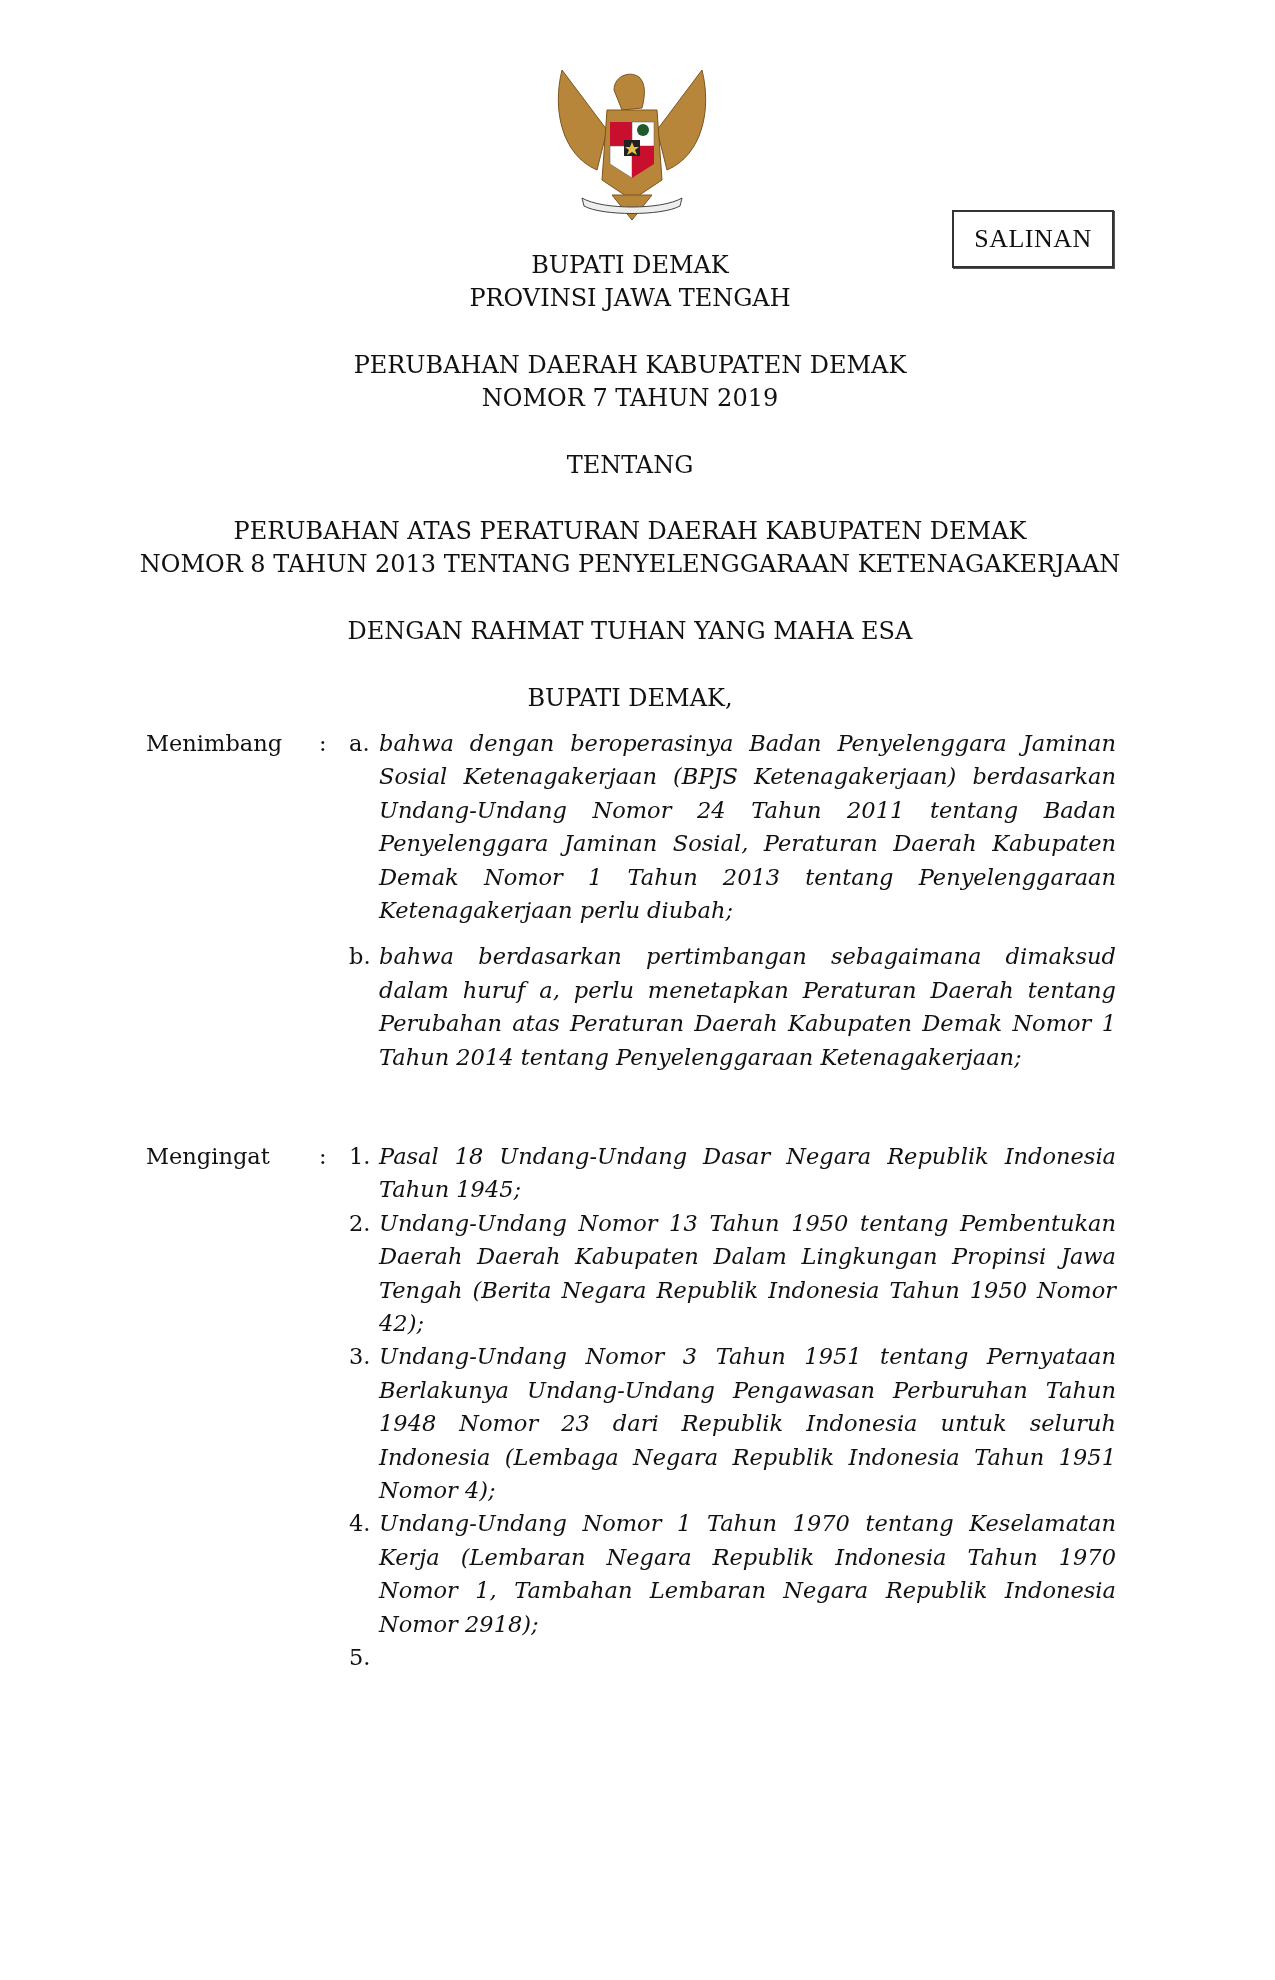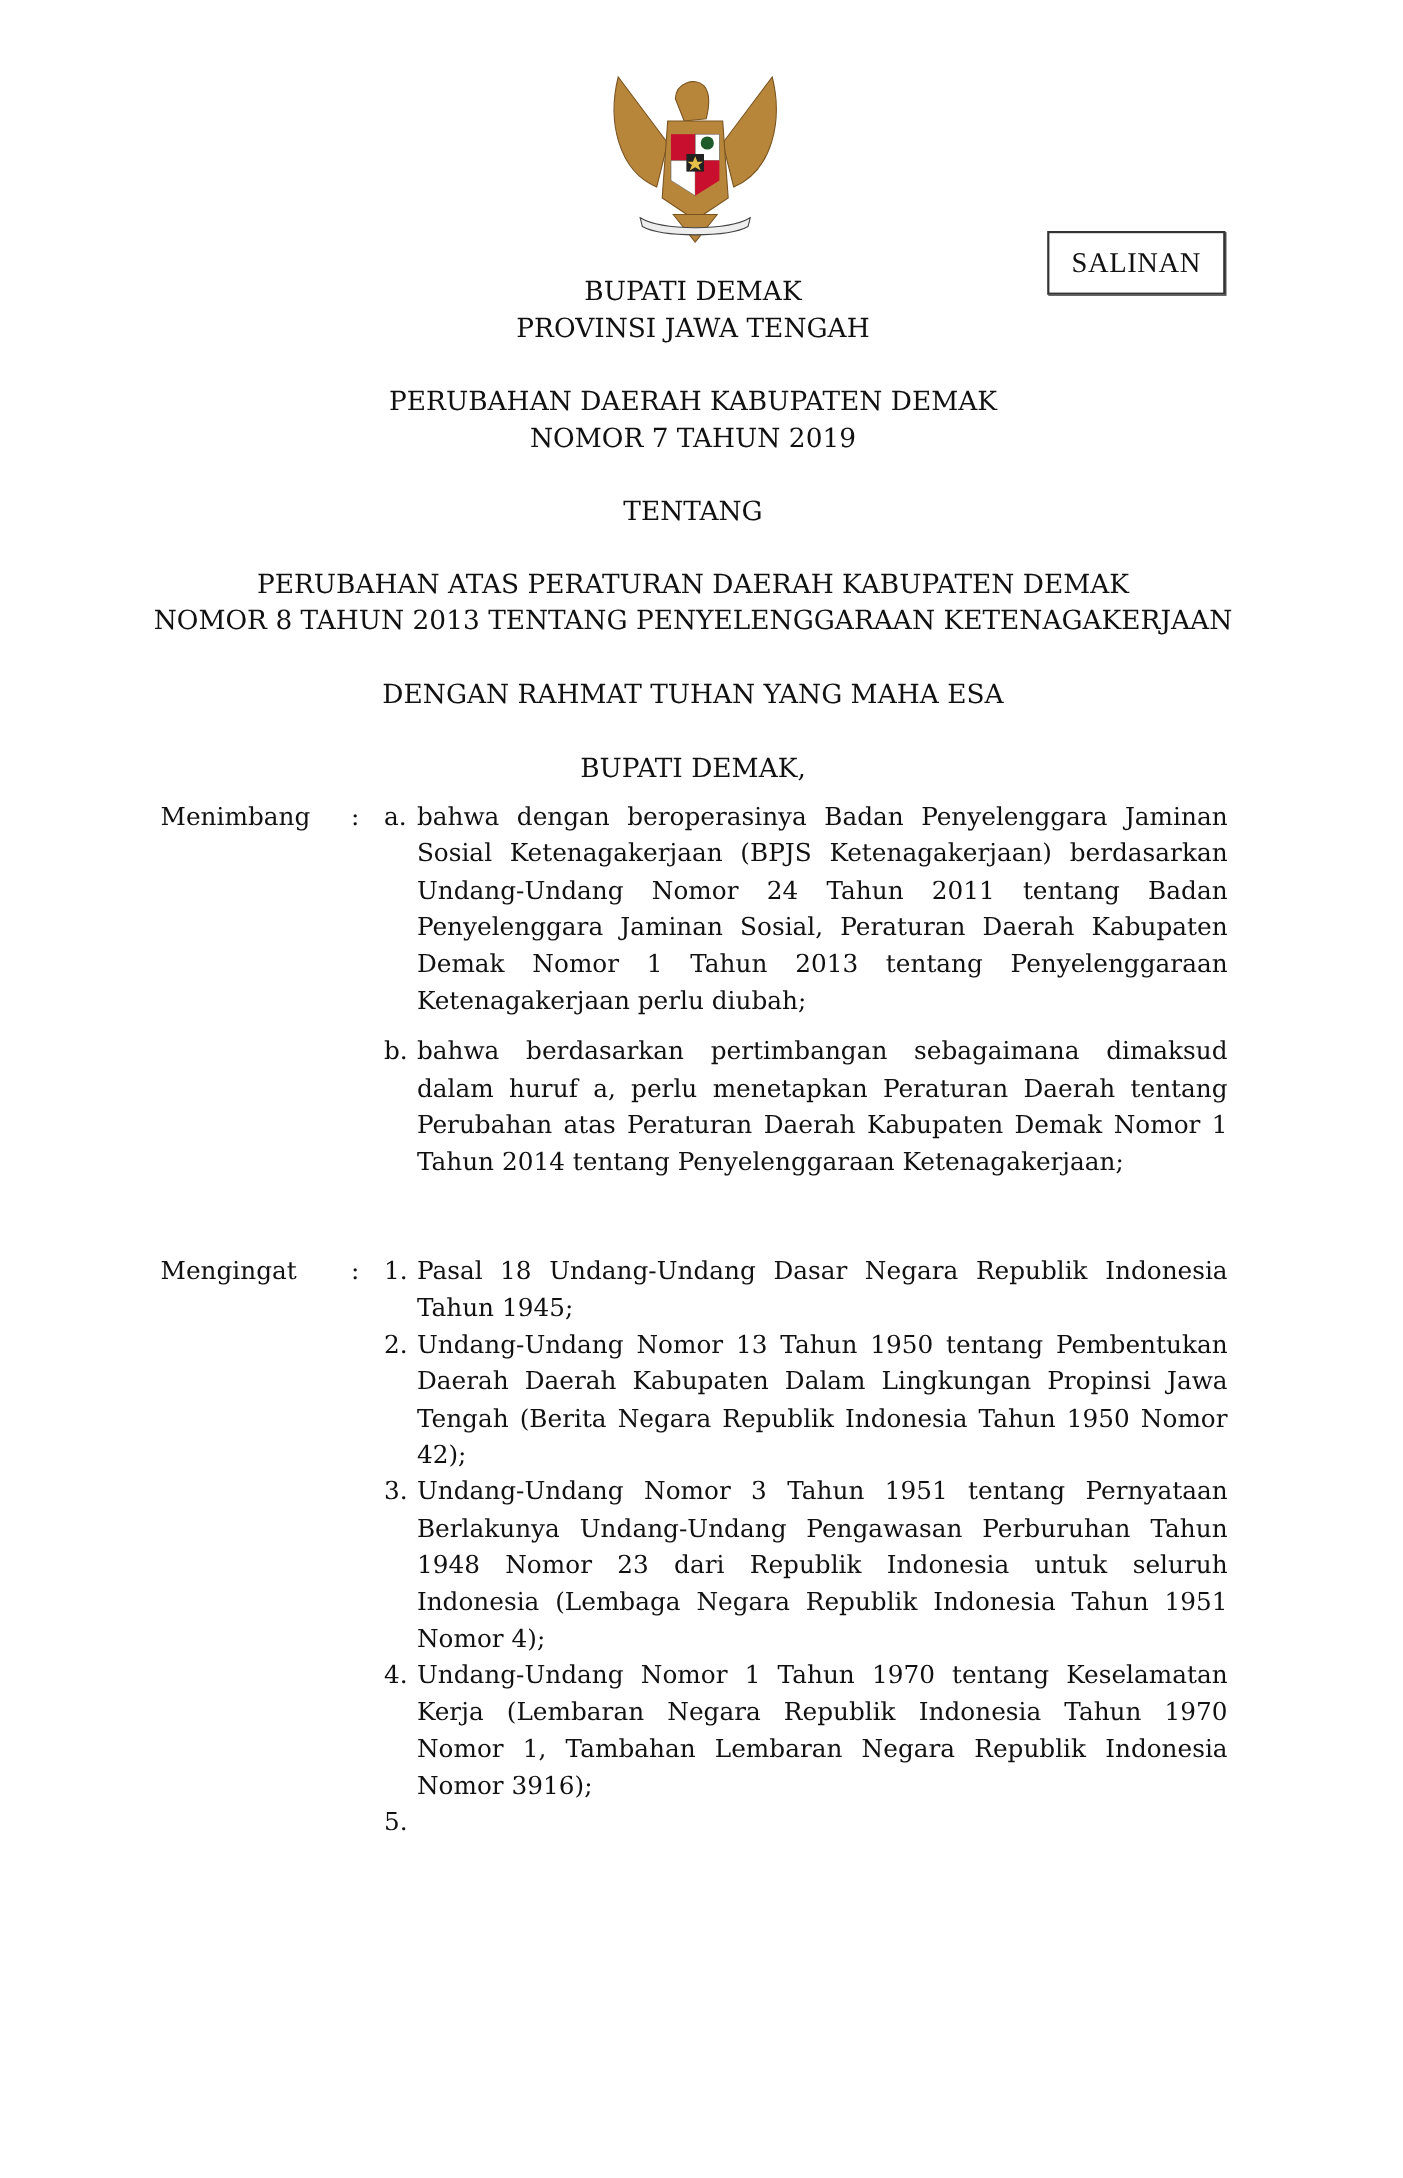--- a/index.html
+++ b/index.html
@@ -9,21 +9,21 @@
   .salinan { position: absolute; left: 952px; top: 210px; width: 158px; height: 54px;
              border: 2px solid #333; box-shadow: 1px 1px 0 #555;
              display: flex; align-items: center; justify-content: center;
              font-family: Liberation Serif, serif; font-size: 26px; letter-spacing: 0.5px; }
   .center { position: absolute; left: 0; width: 1260px; text-align: center; font-size: 24px; line-height: 33px; }
   .row { position: absolute; left: 146px; width: 970px; font-size: 22.5px; line-height: 33.4px; }
   .row .lbl { position: absolute; left: 0; top: 0; }
   .row .colon { position: absolute; left: 173px; top: 0; }
   .item { position: relative; padding-left: 233px; text-align: justify; }
   .item .num { position: absolute; left: 203px; top: 0; }
-  .item-text { display: block; text-align: justify; }
+  .item-text { display: block; text-align: justify; font-style: italic; }
 </style>
 </head>
 <body>
 
 <svg class="emblem" viewBox="0 0 160 168">
   <g fill="#b8863b" stroke="#7a5420" stroke-width="1">
     <path d="M10 10 C 0 50, 10 95, 45 110 L 55 70 Z"></path>
     <path d="M150 10 C 160 50, 150 95, 115 110 L 105 70 Z"></path>
     <path d="M62 30 C 62 15, 80 10, 88 18 C 95 26, 92 40, 90 48 L 70 50 Z"></path>
     <path d="M55 50 L105 50 L110 120 L80 140 L50 120 Z"></path>
@@ -78,18 +78,18 @@
   <div class="item">
     <span class="num">2.</span>
     <span class="item-text">Undang-Undang Nomor 13 Tahun 1950 tentang Pembentukan Daerah Daerah Kabupaten Dalam Lingkungan Propinsi Jawa Tengah (Berita Negara Republik Indonesia Tahun 1950 Nomor 42);</span>
   </div>
   <div class="item">
     <span class="num">3.</span>
     <span class="item-text">Undang-Undang Nomor 3 Tahun 1951 tentang Pernyataan Berlakunya Undang-Undang Pengawasan Perburuhan Tahun 1948 Nomor 23 dari Republik Indonesia untuk seluruh Indonesia (Lembaga Negara Republik Indonesia Tahun 1951 Nomor 4);</span>
   </div>
   <div class="item">
     <span class="num">4.</span>
-    <span class="item-text">Undang-Undang Nomor 1 Tahun 1970 tentang Keselamatan Kerja (Lembaran Negara Republik Indonesia Tahun 1970 Nomor 1, Tambahan Lembaran Negara Republik Indonesia Nomor 3916);</span>
+    <span class="item-text">Undang-Undang Nomor 1 Tahun 1970 tentang Keselamatan Kerja (Lembaran Negara Republik Indonesia Tahun 1970 Nomor 1, Tambahan Lembaran Negara Republik Indonesia Nomor 2918);</span>
   </div>
   <div class="item">
     <span class="num">5.</span>
   </div>
 </div>
 
 </body></html>

